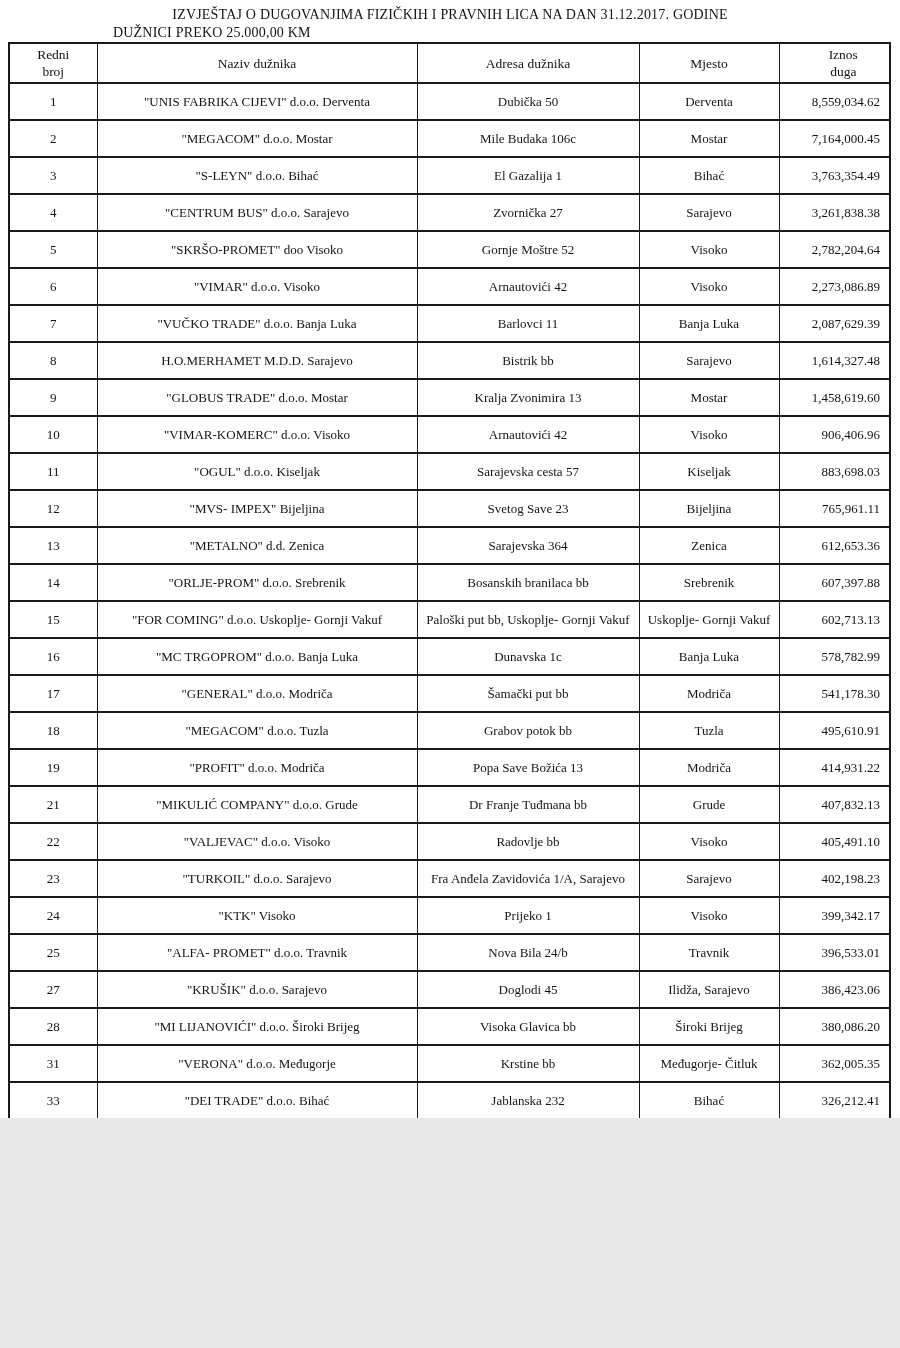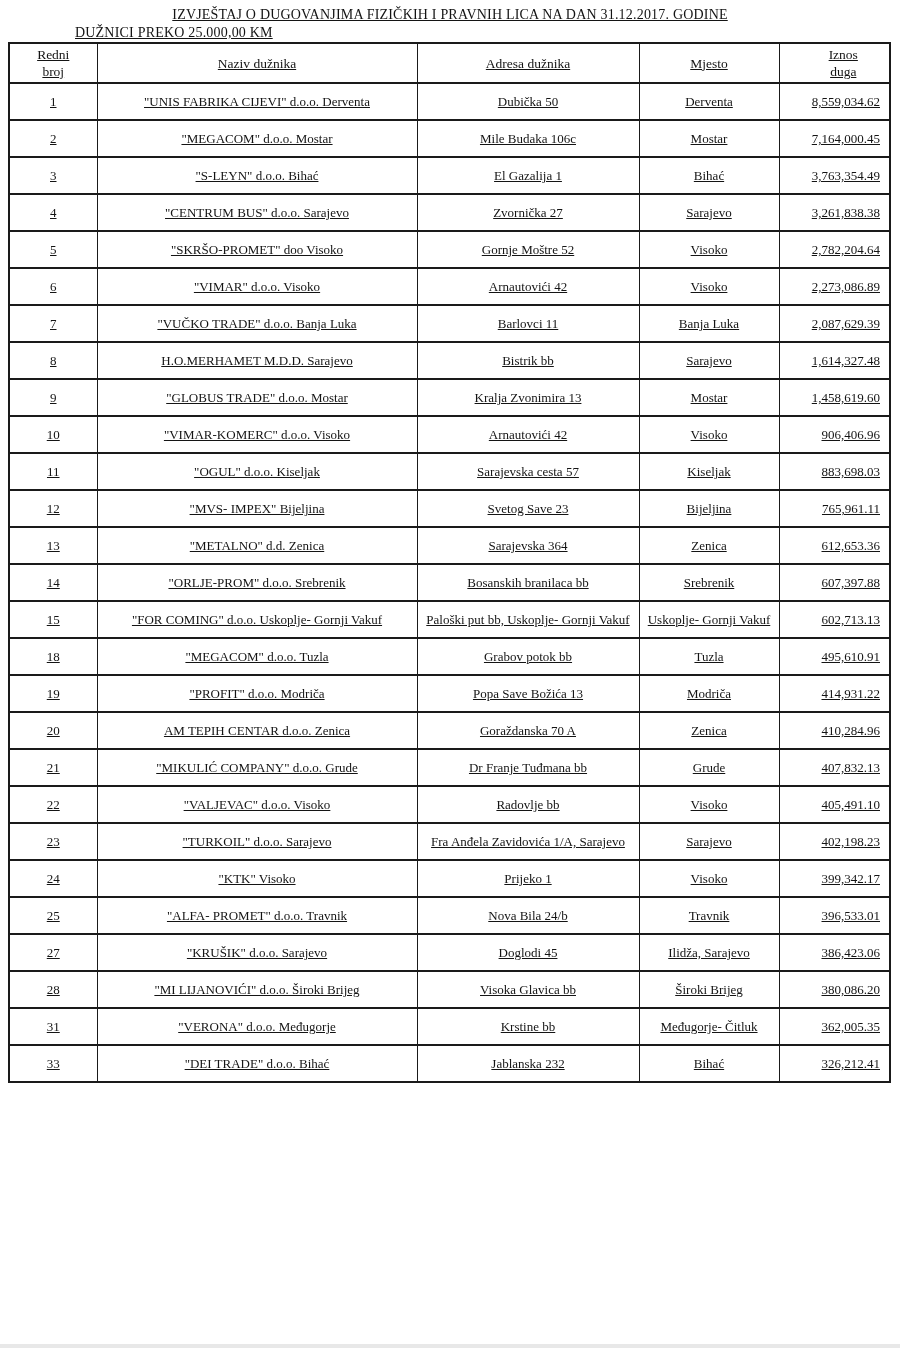--- a/index.html
+++ b/index.html
@@ -4,39 +4,38 @@
 <style>
   :root {
     --ink: #141414;
     --line: #1a1a1a;
     --paper: #ffffff;
   }
   * { margin: 0; padding: 0; box-sizing: border-box; }
   html, body { background: #e8e8e8; }
   .page {
     width: 900px;
-    height: 1344px;
+    height: 1118px;
     background: var(--paper);
     color: var(--ink);
     font-family: "Liberation Serif", "DejaVu Serif", serif;
     position: relative;
     margin: 0 auto;
     overflow: hidden;
-    text-decoration: underline;
   }
   .doc-title {
     margin-top: 6px;
     text-align: center;
     font-size: 14px;
     line-height: 17px;
     letter-spacing: 0.2px;
     white-space: nowrap;
   }
   .doc-subtitle {
-    margin: 2px 0 0 75px;
+    margin: 2px 0 0 113px;
     font-size: 14px;
     line-height: 16px;
     letter-spacing: 0.2px;
   }
   table.debt-table {
     margin: 1px 0 0 8px;
     width: 881px;
     border-collapse: collapse;
     table-layout: fixed;
   }
@@ -191,41 +190,48 @@
           <td class="c-iznos">607,397.88</td>
         </tr>
         <tr>
           <td class="c-br">15</td>
           <td class="c-naziv">"FOR COMING" d.o.o. Uskoplje- Gornji Vakuf</td>
           <td class="c-adresa">Paloški put bb, Uskoplje- Gornji Vakuf</td>
           <td class="c-mjesto">Uskoplje- Gornji Vakuf</td>
           <td class="c-iznos">602,713.13</td>
         </tr>
         <tr>
+          <td class="c-br">16</td>
+          <td class="c-naziv">"MC TRGOPROM" d.o.o. Banja Luka</td>
+          <td class="c-adresa">Dunavska 1c</td>
+          <td class="c-mjesto">Banja Luka</td>
+          <td class="c-iznos">578,782.99</td>
+        </tr>
+        <tr>
+          <td class="c-br">17</td>
+          <td class="c-naziv">"GENERAL" d.o.o. Modriča</td>
+          <td class="c-adresa">Šamački put bb</td>
+          <td class="c-mjesto">Modriča</td>
+          <td class="c-iznos">541,178.30</td>
+        </tr>
+        <tr>
           <td class="c-br">18</td>
           <td class="c-naziv">"MEGACOM" d.o.o. Tuzla</td>
           <td class="c-adresa">Grabov potok bb</td>
           <td class="c-mjesto">Tuzla</td>
           <td class="c-iznos">495,610.91</td>
         </tr>
         <tr>
           <td class="c-br">19</td>
           <td class="c-naziv">"PROFIT" d.o.o. Modriča</td>
           <td class="c-adresa">Popa Save Božića 13</td>
           <td class="c-mjesto">Modriča</td>
           <td class="c-iznos">414,931.22</td>
         </tr>
         <tr>
-          <td class="c-br">20</td>
-          <td class="c-naziv">AM TEPIH CENTAR d.o.o. Zenica</td>
-          <td class="c-adresa">Goraždanska 70 A</td>
-          <td class="c-mjesto">Zenica</td>
-          <td class="c-iznos">410,284.96</td>
-        </tr>
-        <tr>
           <td class="c-br">21</td>
           <td class="c-naziv">"MIKULIĆ COMPANY" d.o.o. Grude</td>
           <td class="c-adresa">Dr Franje Tuđmana bb</td>
           <td class="c-mjesto">Grude</td>
           <td class="c-iznos">407,832.13</td>
         </tr>
         <tr>
           <td class="c-br">22</td>
           <td class="c-naziv">"VALJEVAC" d.o.o. Visoko</td>
           <td class="c-adresa">Radovlje bb</td>

